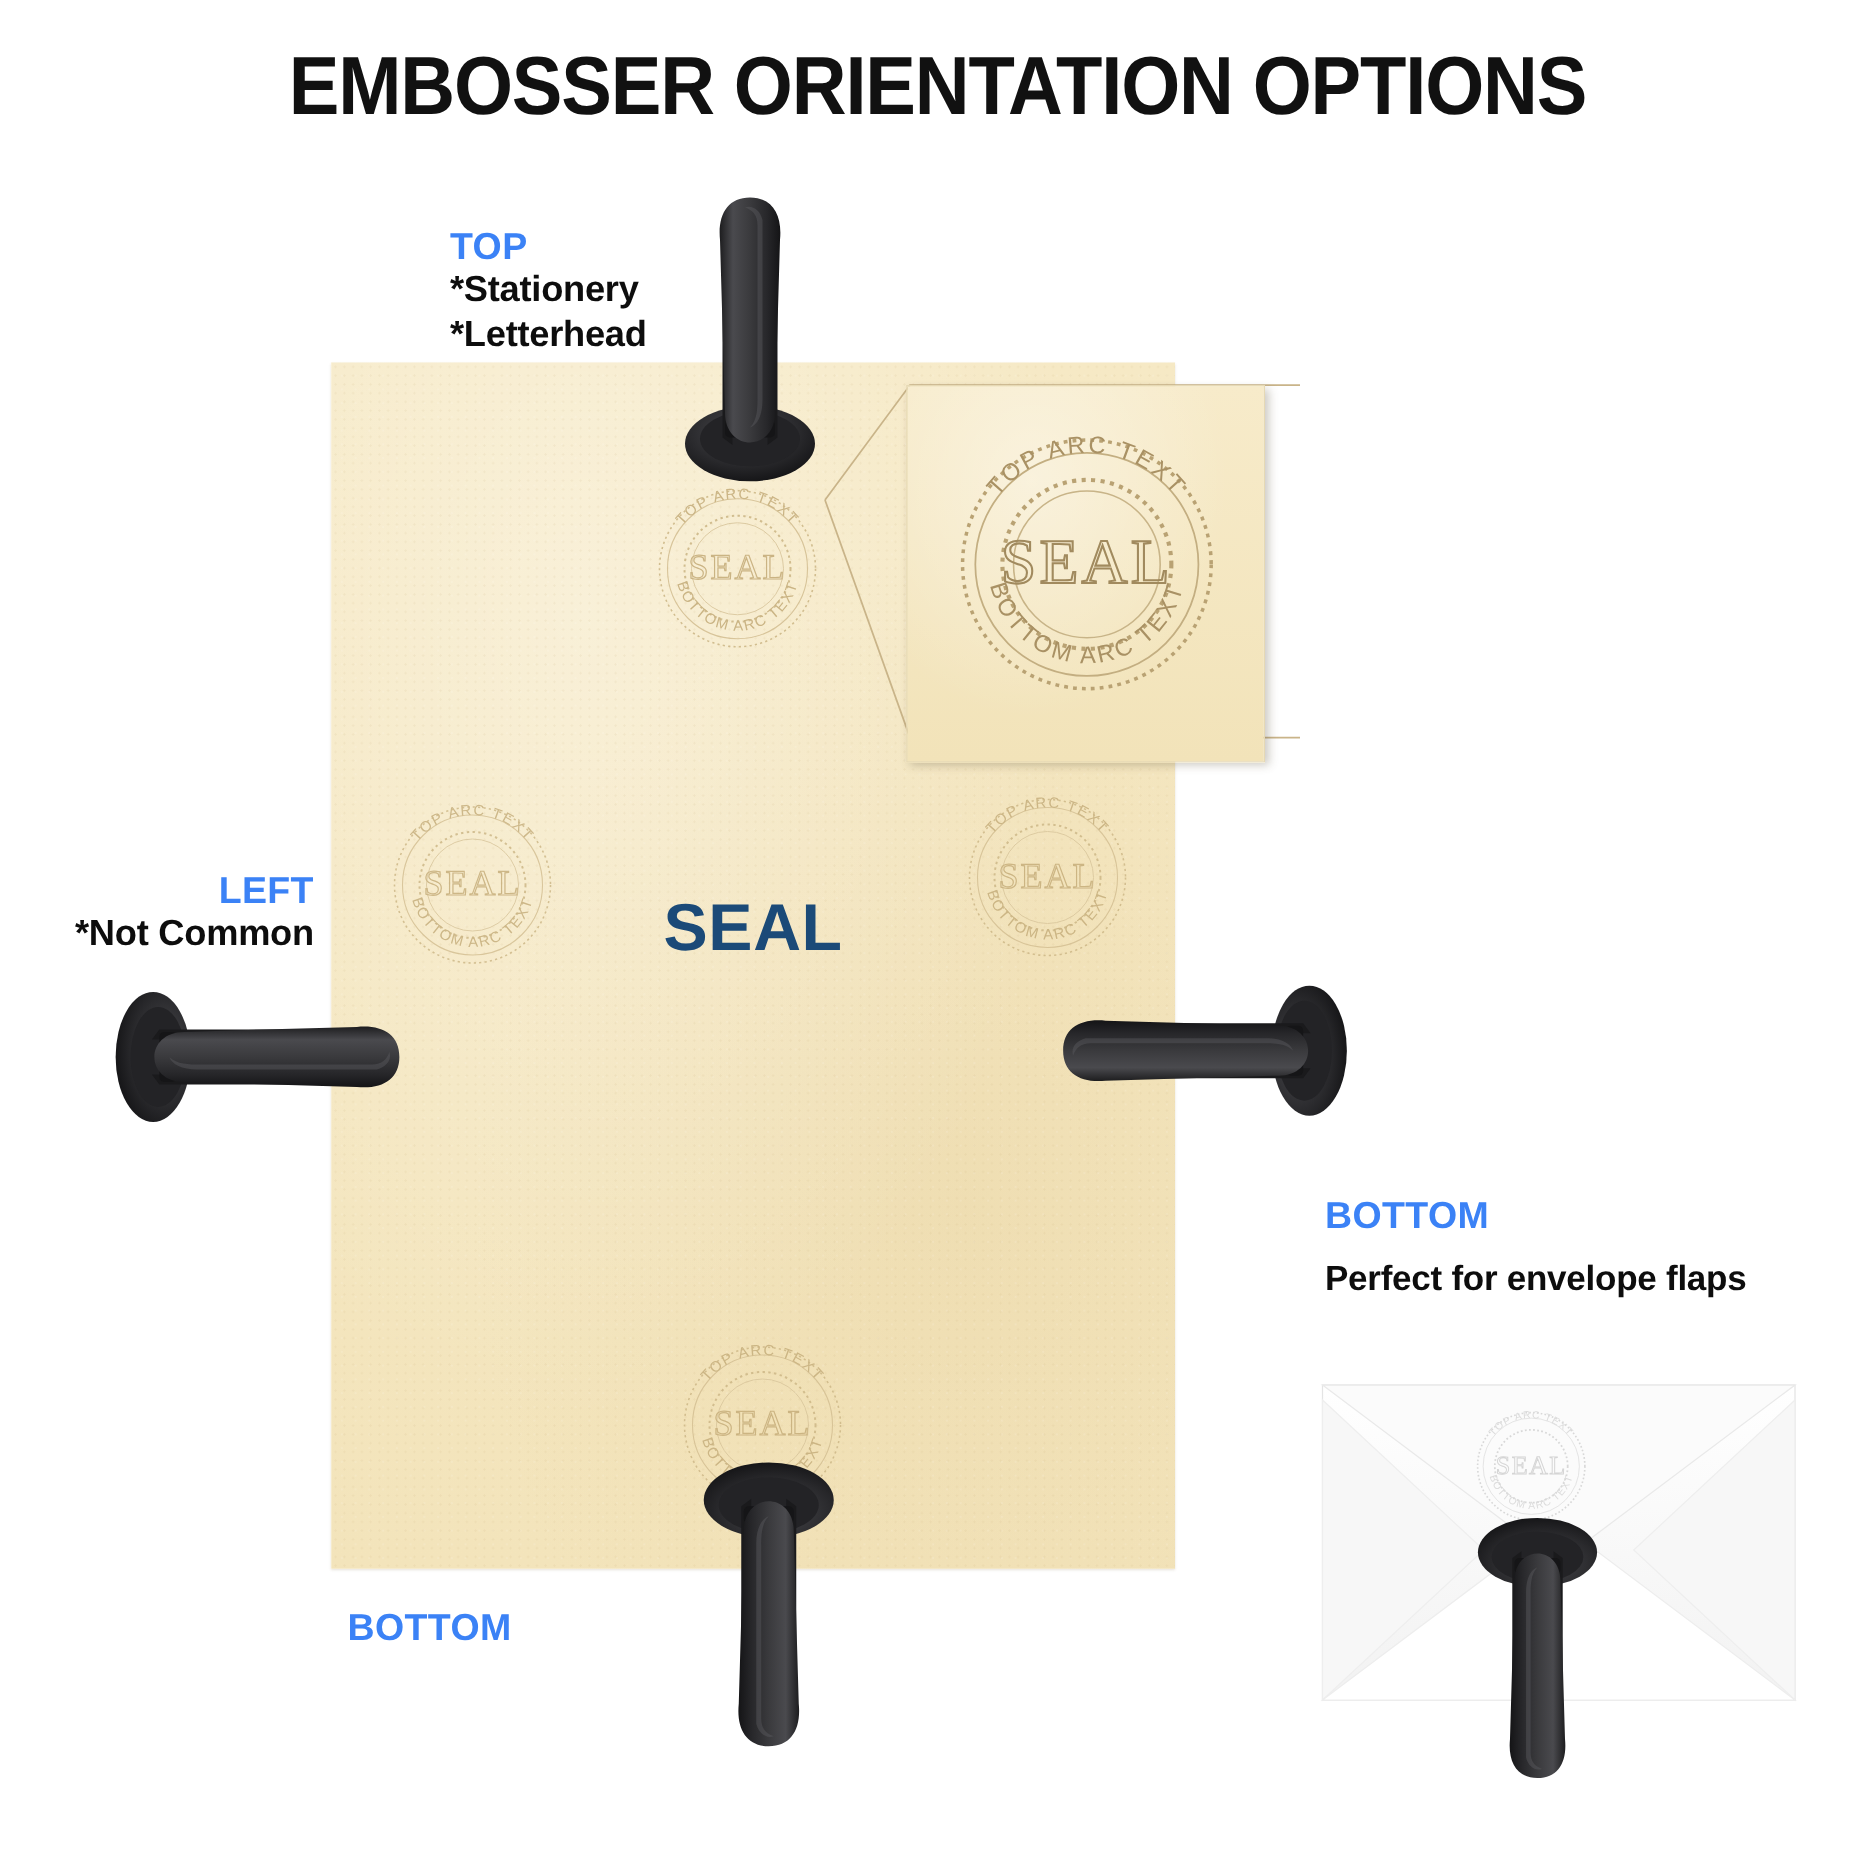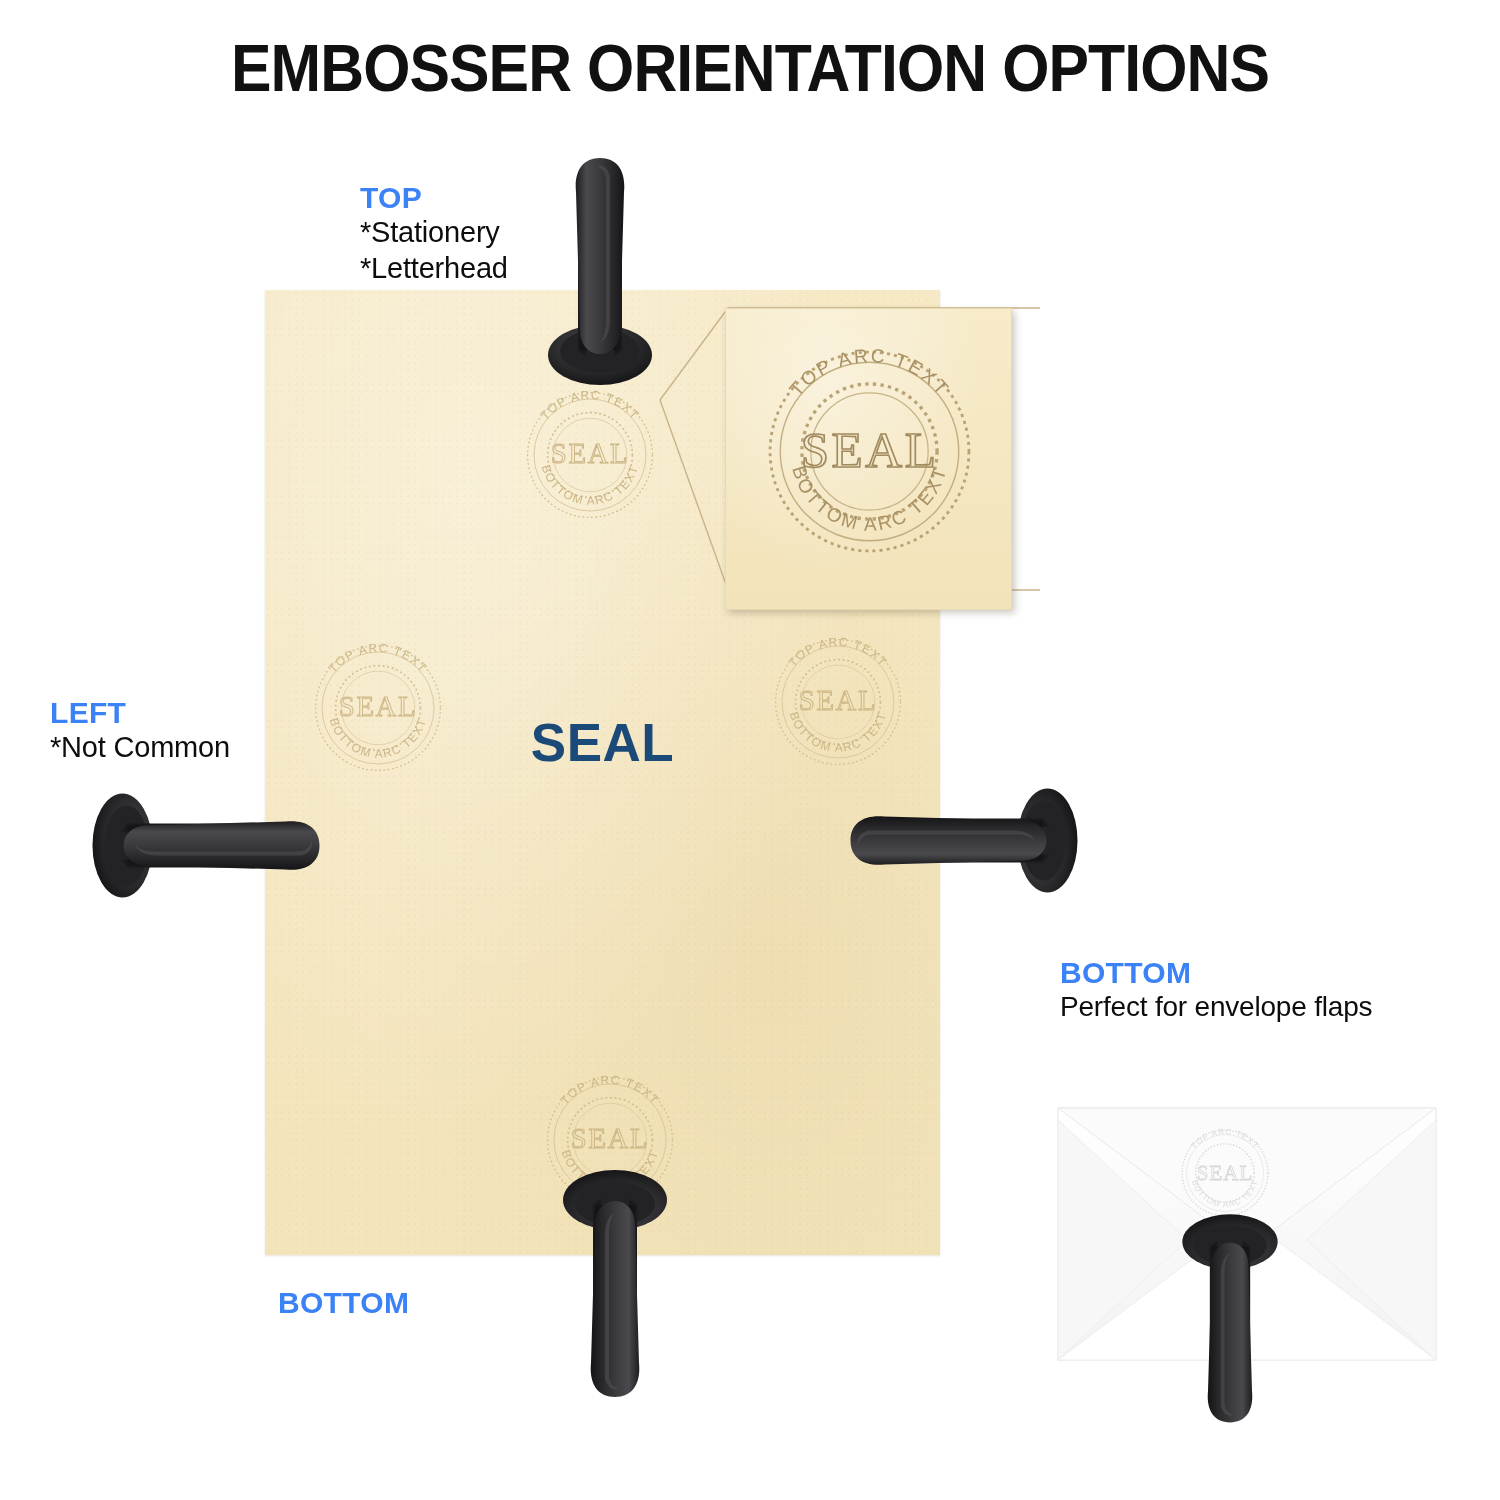--- a/index.html
+++ b/index.html
@@ -66,29 +66,29 @@
     border:1px solid #e6d9b4;
   }
 
   
   .lbl{position:absolute;}
   .lbl .hd{
     color:#3b82f6;font-weight:bold;font-size:30px;line-height:1.18;
     letter-spacing:.3px;
   }
   .lbl .sub{
-    color:#0d0d0d;font-weight:normal;font-size:29px;line-height:1.24;
+    color:#0d0d0d;font-weight:bold;font-size:29px;line-height:1.24;
     letter-spacing:-.2px;white-space:nowrap;
   }
   .lbl-top{left:360px;top:180px;}
-  .lbl-left{left:50px;top:695px;text-align:left;}
+  .lbl-left{left:60px;top:695px;text-align:right;}
   .lbl-right{left:972px;top:685px;}
   .lbl-bottom{left:278px;top:1285px;}
   .lbl-env{left:1060px;top:955px;}
-  .lbl-env .sub{font-size:28px;}
+  .lbl-env .sub{font-size:28px;margin-top:16px;}
 
   
   .emb{position:absolute;pointer-events:none;}
   .emb svg{display:block;width:100%;height:100%;}
 
   
   .envelope{position:absolute;left:1052px;top:1100px;width:390px;height:270px;}
   .envelope svg{display:block;width:100%;height:100%;}
 </style>
 </head>

